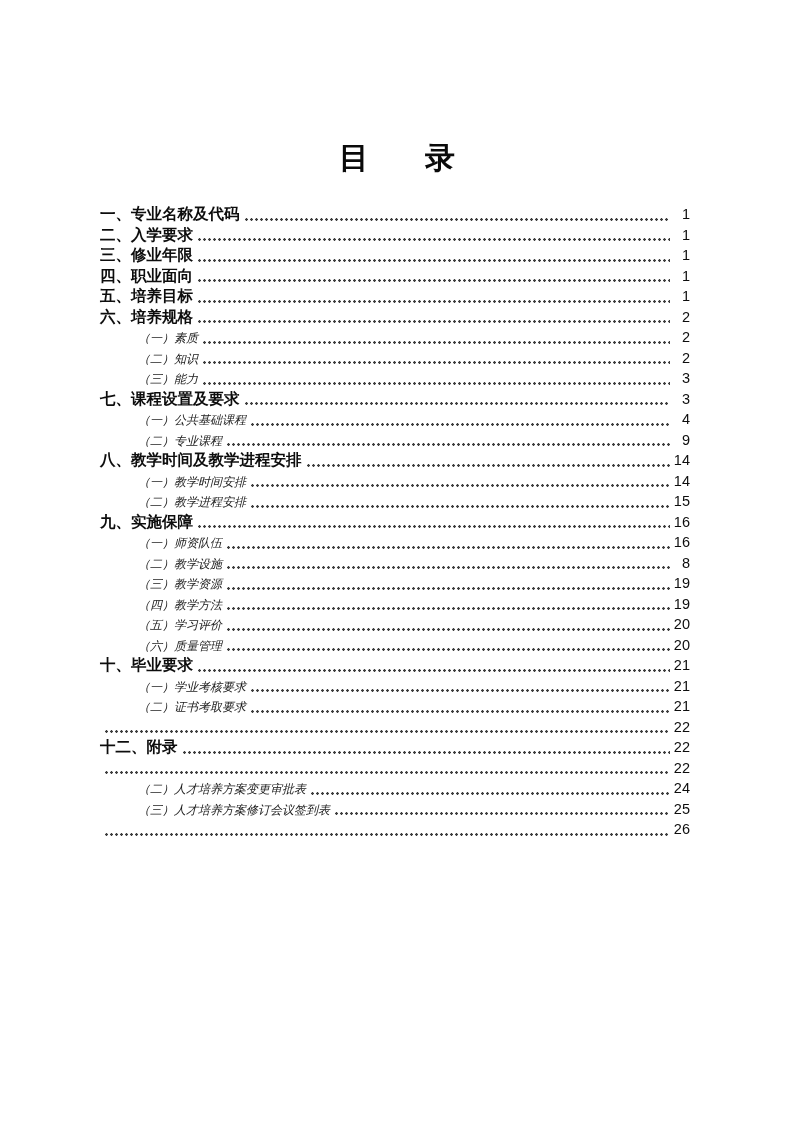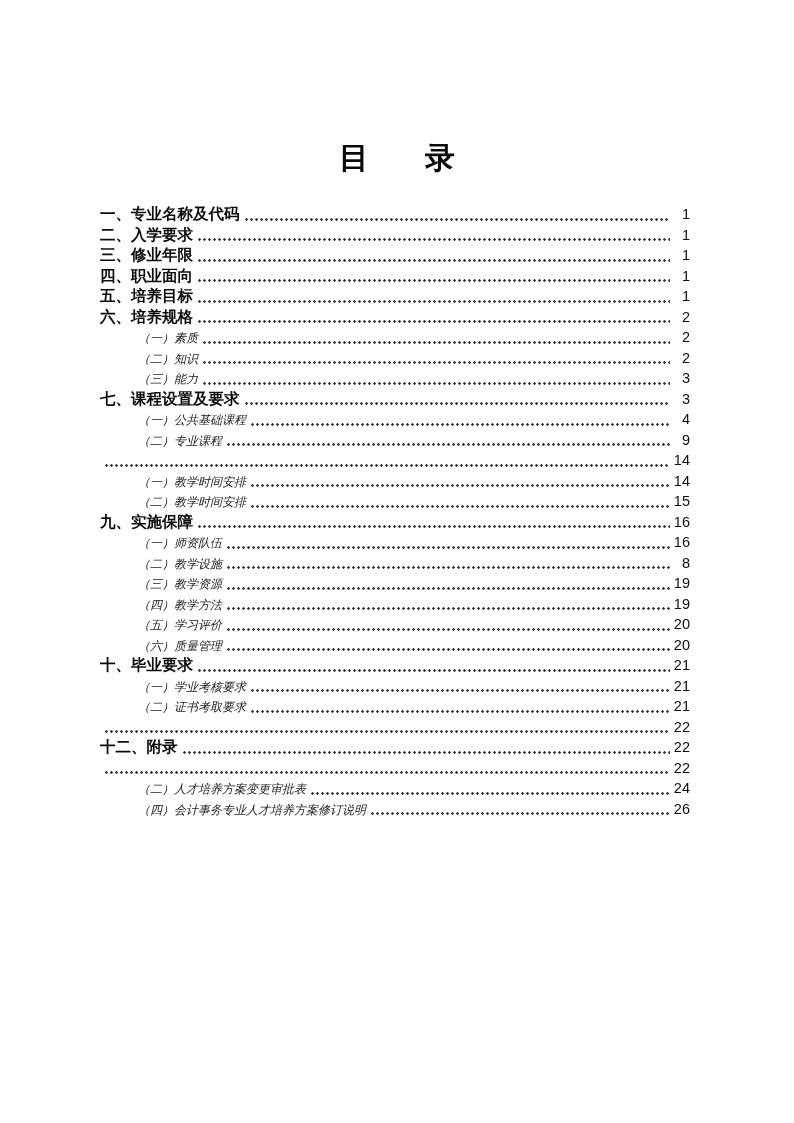--- a/index.html
+++ b/index.html
@@ -157,32 +157,33 @@
     <span class="toc-page">4</span>
   </div>
 
   <div class="toc-row level-2">
     <span class="toc-label">（二）专业课程</span>
     <span class="toc-leader"></span>
     <span class="toc-page">9</span>
   </div>
 
   <div class="toc-row level-1">
+    <span class="toc-label">八、教学时间及教学进程安排</span>
     <span class="toc-leader"></span>
     <span class="toc-page">14</span>
   </div>
 
   <div class="toc-row level-2">
     <span class="toc-label">（一）教学时间安排</span>
     <span class="toc-leader"></span>
     <span class="toc-page">14</span>
   </div>
 
   <div class="toc-row level-2">
-    <span class="toc-label">（二）教学时间安排</span>
+    <span class="toc-label">（二）教学进程安排</span>
     <span class="toc-leader"></span>
     <span class="toc-page">15</span>
   </div>
 
   <div class="toc-row level-1">
     <span class="toc-label">九、实施保障</span>
     <span class="toc-leader"></span>
     <span class="toc-page">16</span>
   </div>
 
@@ -255,21 +256,25 @@
     <span class="toc-leader"></span>
     <span class="toc-page">22</span>
   </div>
 
   <div class="toc-row level-2">
     <span class="toc-label">（二）人才培养方案变更审批表</span>
     <span class="toc-leader"></span>
     <span class="toc-page">24</span>
   </div>
 
-
-  <div class="toc-row level-2">
-    <span class="toc-label">（四）会计事务专业人才培养方案修订说明</span>
+  <div class="toc-row level-2">
+    <span class="toc-label">（三）人才培养方案修订会议签到表</span>
+    <span class="toc-leader"></span>
+    <span class="toc-page">25</span>
+  </div>
+
+  <div class="toc-row level-2">
     <span class="toc-leader"></span>
     <span class="toc-page">26</span>
   </div>
 </div>
 
 </div>
 
 </body></html>

